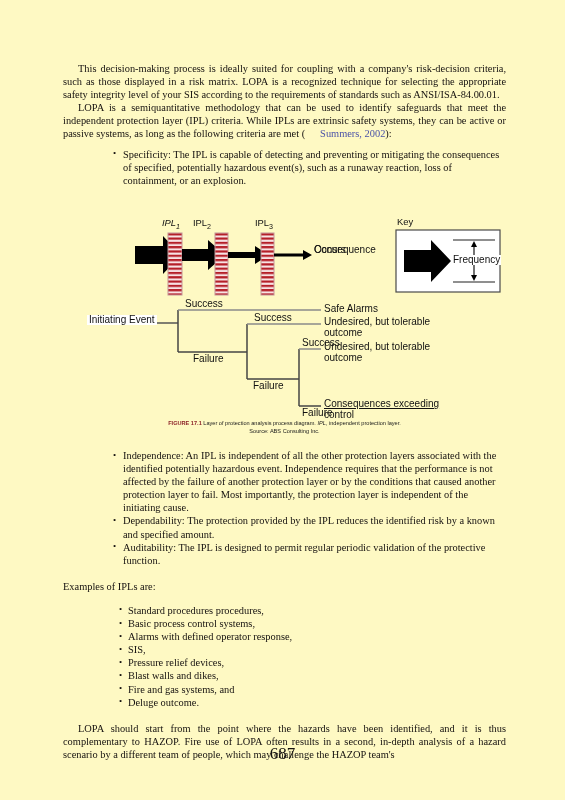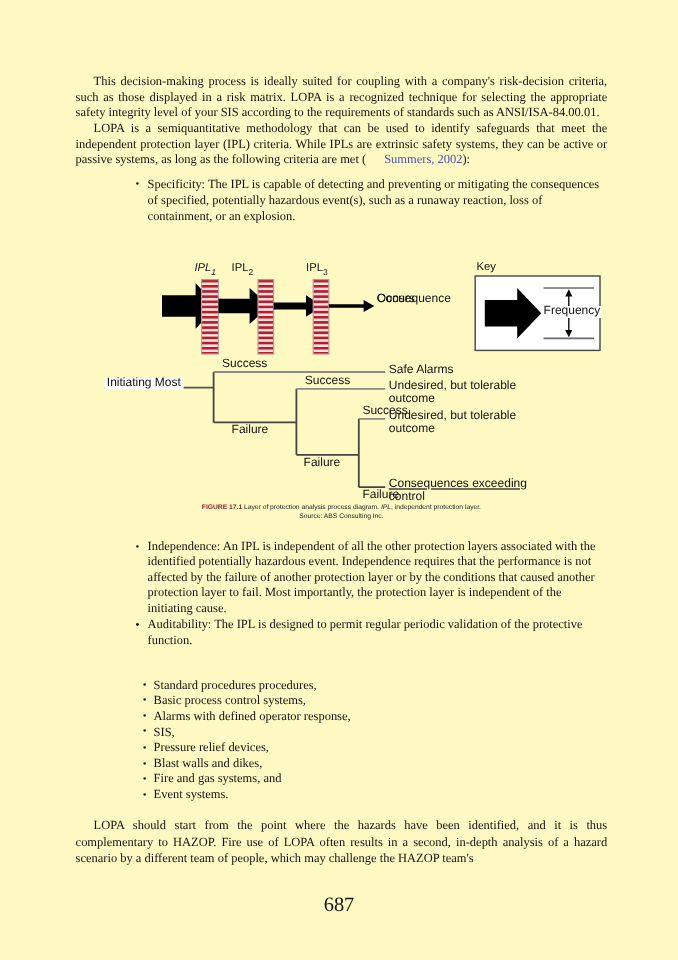--- a/index.html
+++ b/index.html
@@ -275,21 +275,21 @@
       
       <div class="lbl-small" style="left:251px; top:29px;">Consequence</div>
       <div class="lbl-small" style="left:251px; top:29px;">Occurs</div>
 
       
       <div class="lbl-sans" style="left:334px; top:0px;">Key</div>
       
       <div class="lbl-small" style="left:368px; top:39px; background:#fff; padding:0 1px;margin-left:21px;">Frequency</div>
 
       
-      <div class="lbl-small" style="left:24px; top:99px; background:#fff; padding:0 2px;">Initiating Most</div>
+      <div class="lbl-small" style="left:24px; top:99px; background:#fff; padding:0 2px;">Initiating Event</div>
 
       
       <div class="lbl-small" style="left:122px; top:83px;">Success</div>
       <div class="lbl-small" style="left:130px; top:138px;">Failure</div>
       <div class="lbl-small" style="left:191px; top:97px;">Success</div>
       <div class="lbl-small" style="left:190px; top:165px;">Failure</div>
       <div class="lbl-small" style="left:239px; top:122px;">Success</div>
       <div class="lbl-small" style="left:239px; top:192px;">Failure</div>
 
       
@@ -308,38 +308,39 @@
     <div class="fig-caption">
       <span class="fignum">FIGURE 17.1</span>
       <span>Layer of protection analysis process diagram. </span><span class="figital">IPL</span><span>, independent protection layer.</span>
       <span class="src">Source: ABS Consulting Inc.</span>
     </div>
   </div>
 
   <div class="lower">
     <ul class="crit2">
       <li><span class="bul">•</span><span>Independence: An IPL is independent of all the other protection layers associated with the identified potentially hazardous event. Independence requires that the performance is not affected by the failure of another protection layer or by the conditions that caused another protection layer to fail. Most importantly, the protection layer is independent of the initiating cause.</span></li>
-      <li><span class="bul">•</span></li>
+      <li><span class="bul">•</span><span>Dependability: The protection provided by the IPL reduces the identified risk by a known and specified amount.</span></li>
       <li><span class="bul">•</span><span>Auditability: The IPL is designed to permit regular periodic validation of the protective function.</span></li>
     </ul>
 
     <div class="sp-md"></div>
 
+    <p class="ex-head">Examples of IPLs are:</p>
 
     <div class="sp-sm"></div>
 
     <ul class="examples">
       <li><span class="bul">•</span><span>Standard procedures procedures,</span></li>
       <li><span class="bul">•</span><span>Basic process control systems,</span></li>
       <li><span class="bul">•</span><span>Alarms with defined operator response,</span></li>
       <li><span class="bul">•</span><span>SIS,</span></li>
       <li><span class="bul">•</span><span>Pressure relief devices,</span></li>
       <li><span class="bul">•</span><span>Blast walls and dikes,</span></li>
       <li><span class="bul">•</span><span>Fire and gas systems, and</span></li>
-      <li><span class="bul">•</span><span>Event systems.</span></li>
+      <li><span class="bul">•</span><span>Deluge outcome.</span></li>
     </ul>
 
     <div class="sp-md"></div>
 
     <p class="body-par">LOPA should start from the point where the hazards have been identified, and it is thus complementary to HAZOP. Fire use of LOPA often results in a second, in-depth analysis of a hazard scenario by a different team of people, which may challenge the HAZOP team's</p>
   </div>
 
   <div class="folio">687</div>
 </div>
 

